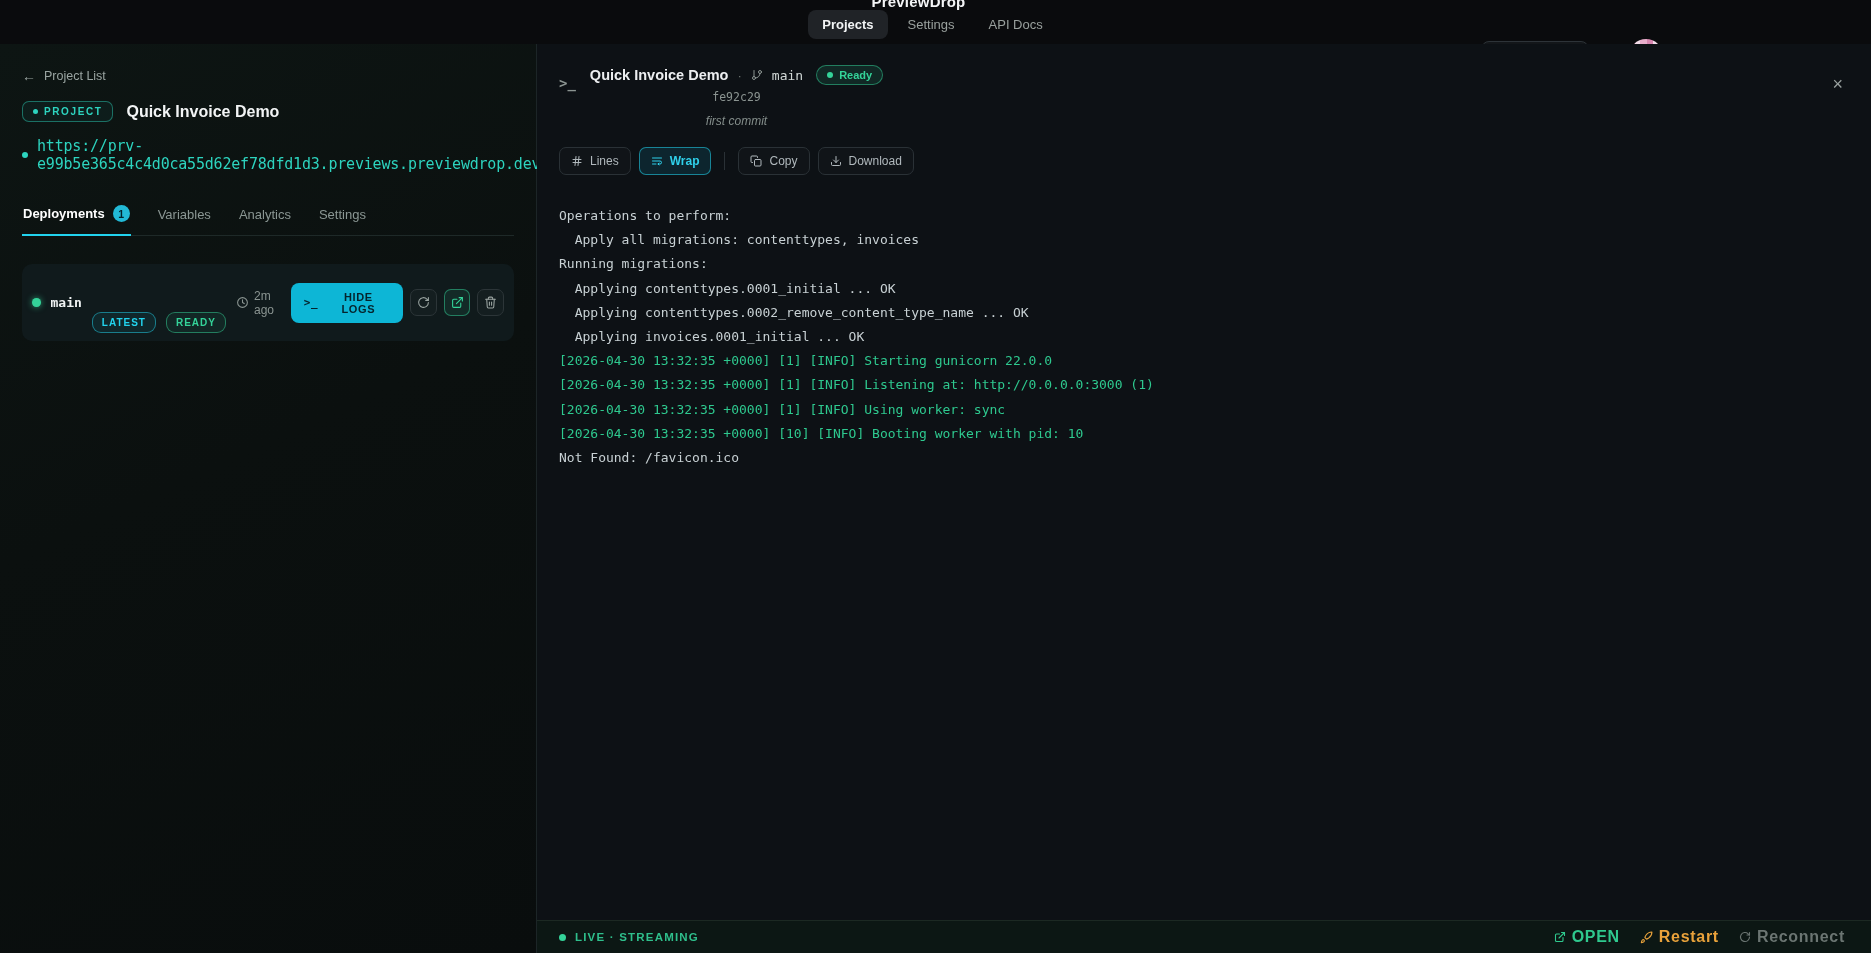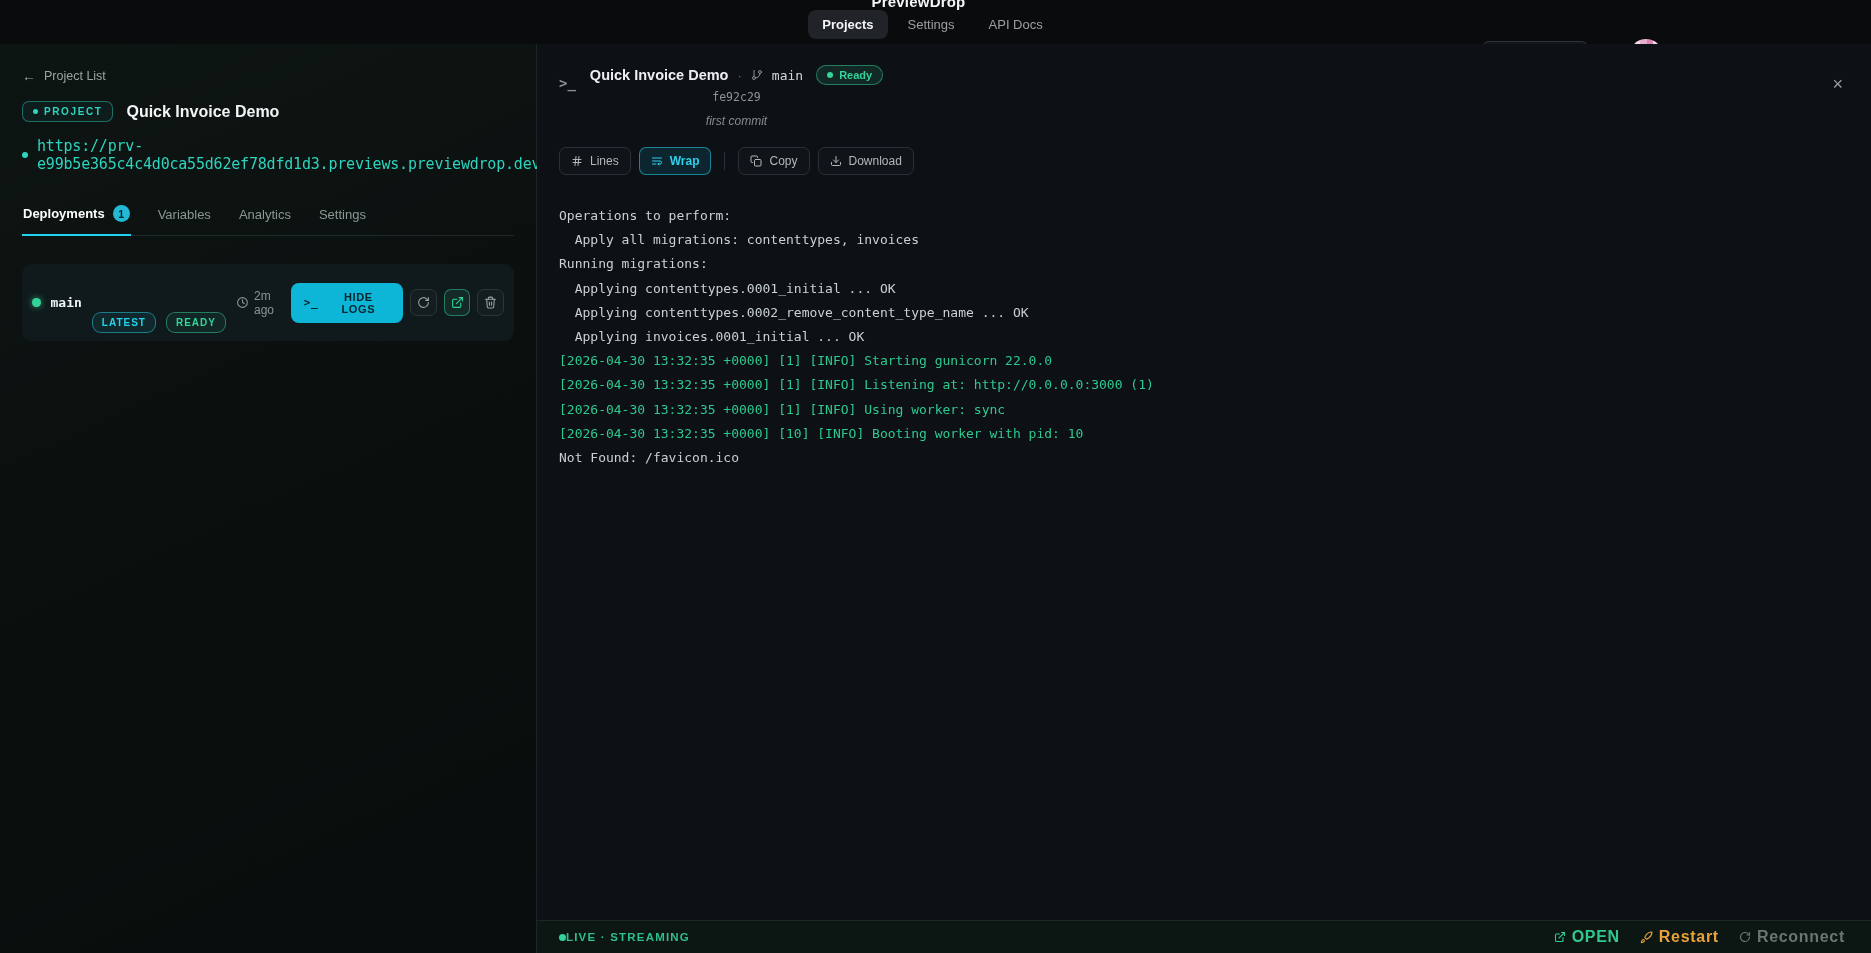--- a/index.html
+++ b/index.html
@@ -113,21 +113,21 @@
 
   
   .log { flex:1; overflow:hidden; padding:15px 22px; font-family:"DejaVu Sans Mono", monospace;
          font-size:13px; line-height:24.2px; white-space:pre; color:#c8d1d4; }
   .log-line.green { color:#2ec98f; }
   .log-line.default { color:#c8d1d4; }
 
   
   .statusbar { flex:0 0 33px; background:#0c1714; border-top:1px solid #1c2923;
                display:flex; align-items:center; padding:0 26px 0 22px; }
-  .live-group { display:flex; align-items:center; }
+  .live-group { display:flex; align-items:center; gap:9px; }
   .live-dot { width:7px; height:7px; border-radius:50%; background:#34d399; }
   .live-label { color:#2fbf8c; font-size:11.5px; font-weight:700; letter-spacing:1.2px; }
   .sb-right { margin-left:auto; display:flex; align-items:center; gap:20px; }
   .sb-btn { display:inline-flex; align-items:center; gap:6px; background:none; border:none; cursor:pointer;
             font-size:16px; font-weight:800; letter-spacing:.7px; font-family:"Liberation Sans",sans-serif; }
   .sb-btn.open { color:#2fc98e; }
   .sb-btn.restart { color:#e9a23b; }
   .sb-btn.reconnect { color:#6b7572; }
 
   svg.ic { display:block; }

